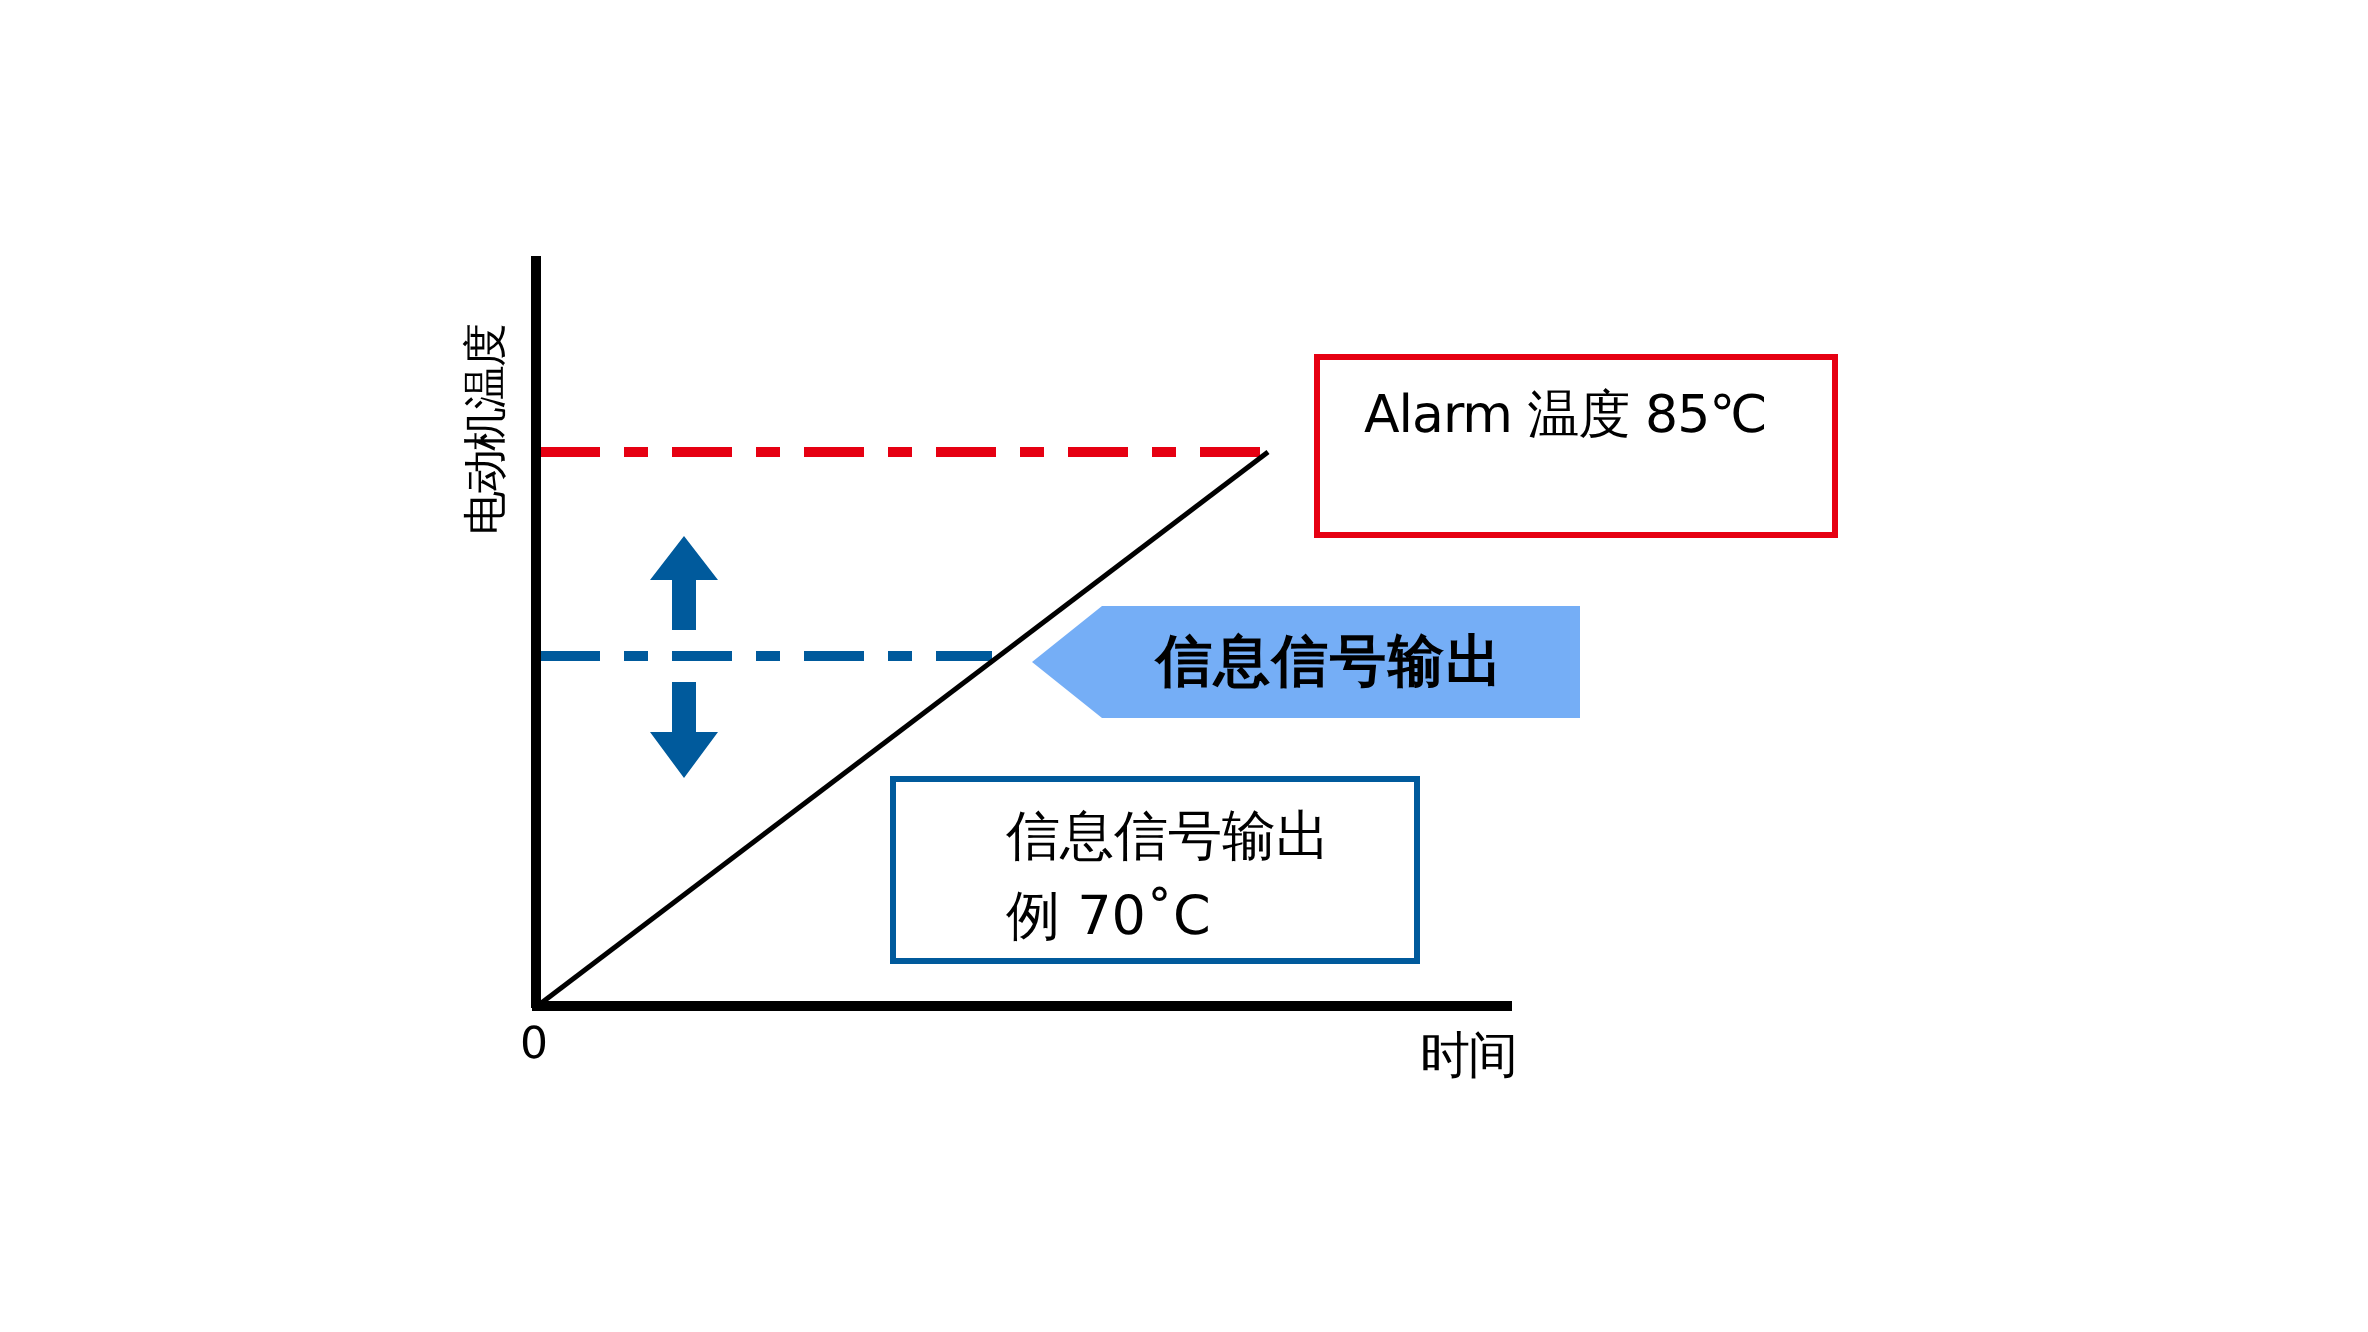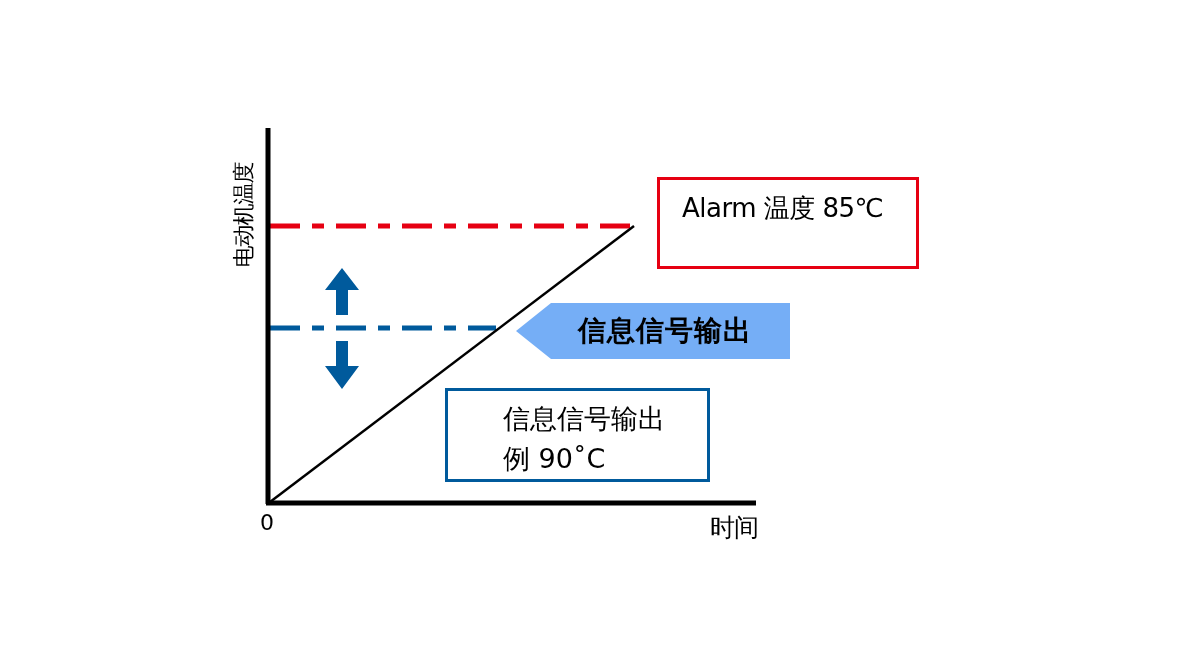--- a/index.html
+++ b/index.html
@@ -129,14 +129,14 @@
 <div class="label x-axis-label">时间</div>
 
 <div class="alarm-box">
   <div>Alarm 温度 85℃</div>
 </div>
 
 <div class="signal-label">信息信号输出</div>
 
 <div class="setpoint-box">
   <div>信息信号输出</div>
-  <div>例 90˚C</div>
+  <div>例 70˚C</div>
 </div>
 
 </body></html>

